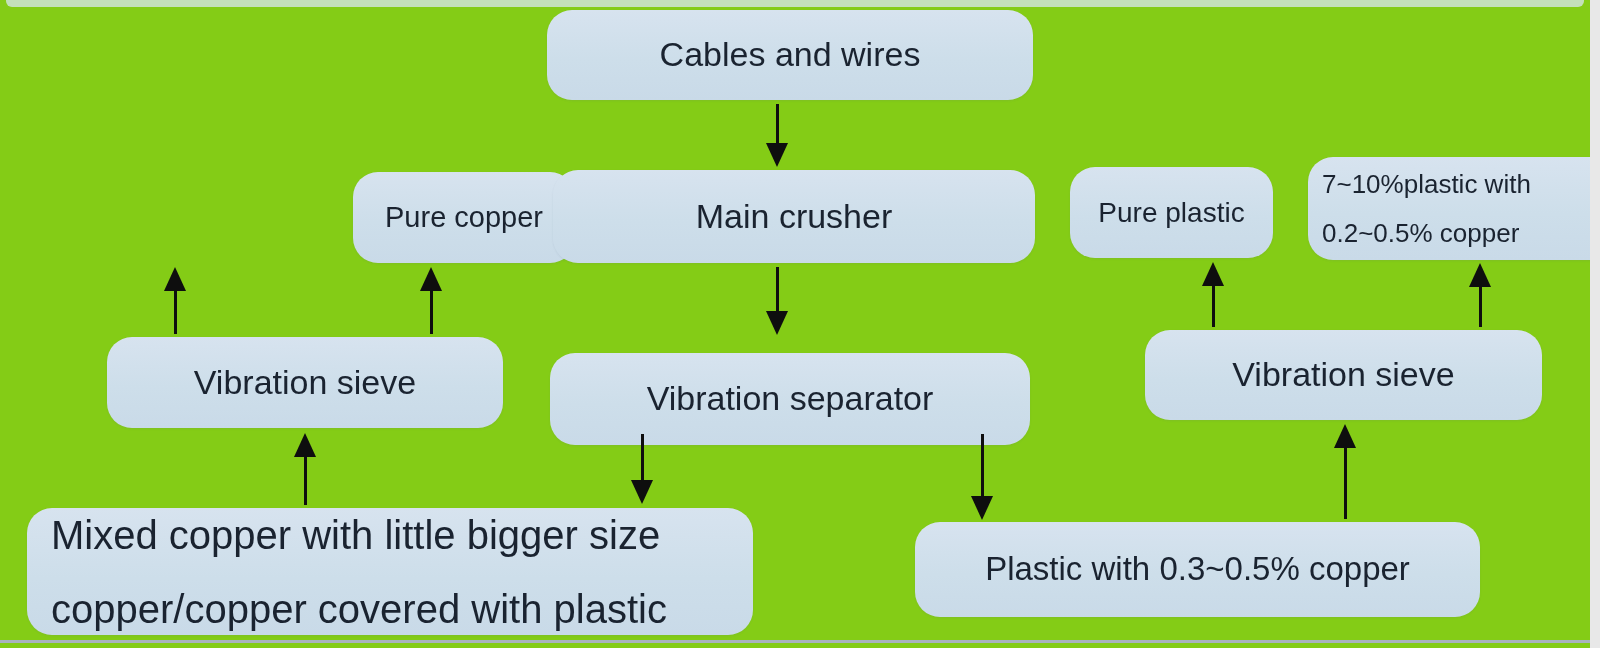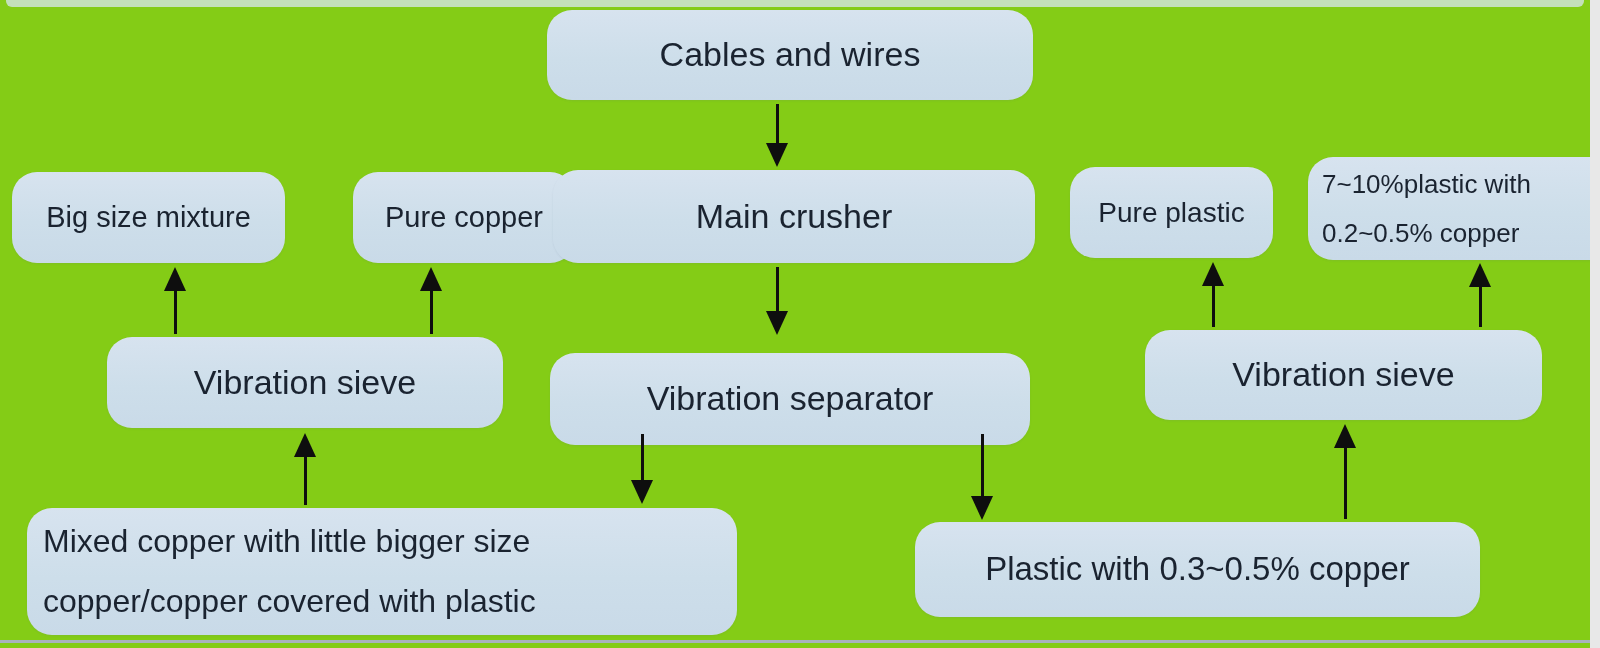--- a/index.html
+++ b/index.html
@@ -46,38 +46,37 @@
 </style>
 </head>
 <body>
 
 <div class="canvas">
 
   <div class="top-streak"></div>
 
   <div class="node" style="left:547px;top:10px;width:486px;height:90px;font-size:34px;">Cables and wires</div>
 
-  <div class="node" style="left:12px;top:172px;width:273px;height:91px;font-size:29px;">Big size mixture</div>
 
   <div class="node" style="left:305px;top:172px;width:222px;height:91px;font-size:29px;margin-left:48px;">Pure copper</div>
 
   <div class="node" style="left:553px;top:170px;width:482px;height:93px;font-size:34px;">Main crusher</div>
 
   <div class="node" style="left:1070px;top:167px;width:203px;height:91px;font-size:28px;">Pure plastic</div>
 
   <div class="node multiline align-left" style="left:1308px;top:157px;width:284px;height:103px;font-size:26px;padding:0 14px;">7~10%plastic with
 0.2~0.5% copper</div>
 
   <div class="node" style="left:107px;top:337px;width:396px;height:91px;font-size:34px;">Vibration sieve</div>
 
   <div class="node" style="left:550px;top:353px;width:480px;height:92px;font-size:34px;">Vibration separator</div>
 
   <div class="node" style="left:1145px;top:330px;width:397px;height:90px;font-size:34px;">Vibration sieve</div>
 
-  <div class="node multiline align-left" style="left:27px;top:508px;width:678px;height:127px;font-size:32px;padding:0 16px;">Mixed copper with little bigger size
+  <div class="node multiline align-left" style="left:27px;top:508px;width:678px;height:127px;font-size:40px;padding:0 24px;">Mixed copper with little bigger size
 copper/copper covered with plastic</div>
 
   <div class="node" style="left:915px;top:522px;width:565px;height:95px;font-size:33px;">Plastic with 0.3~0.5% copper</div>
 
   <div class="arrow down" style="left:764px;top:104px;height:63px;"></div>
   <div class="arrow down" style="left:764px;top:267px;height:68px;"></div>
   <div class="arrow down" style="left:629px;top:434px;height:70px;"></div>
   <div class="arrow down" style="left:969px;top:434px;height:86px;"></div>
   <div class="arrow up" style="left:292px;top:433px;height:72px;"></div>
   <div class="arrow up" style="left:162px;top:267px;height:67px;"></div>

